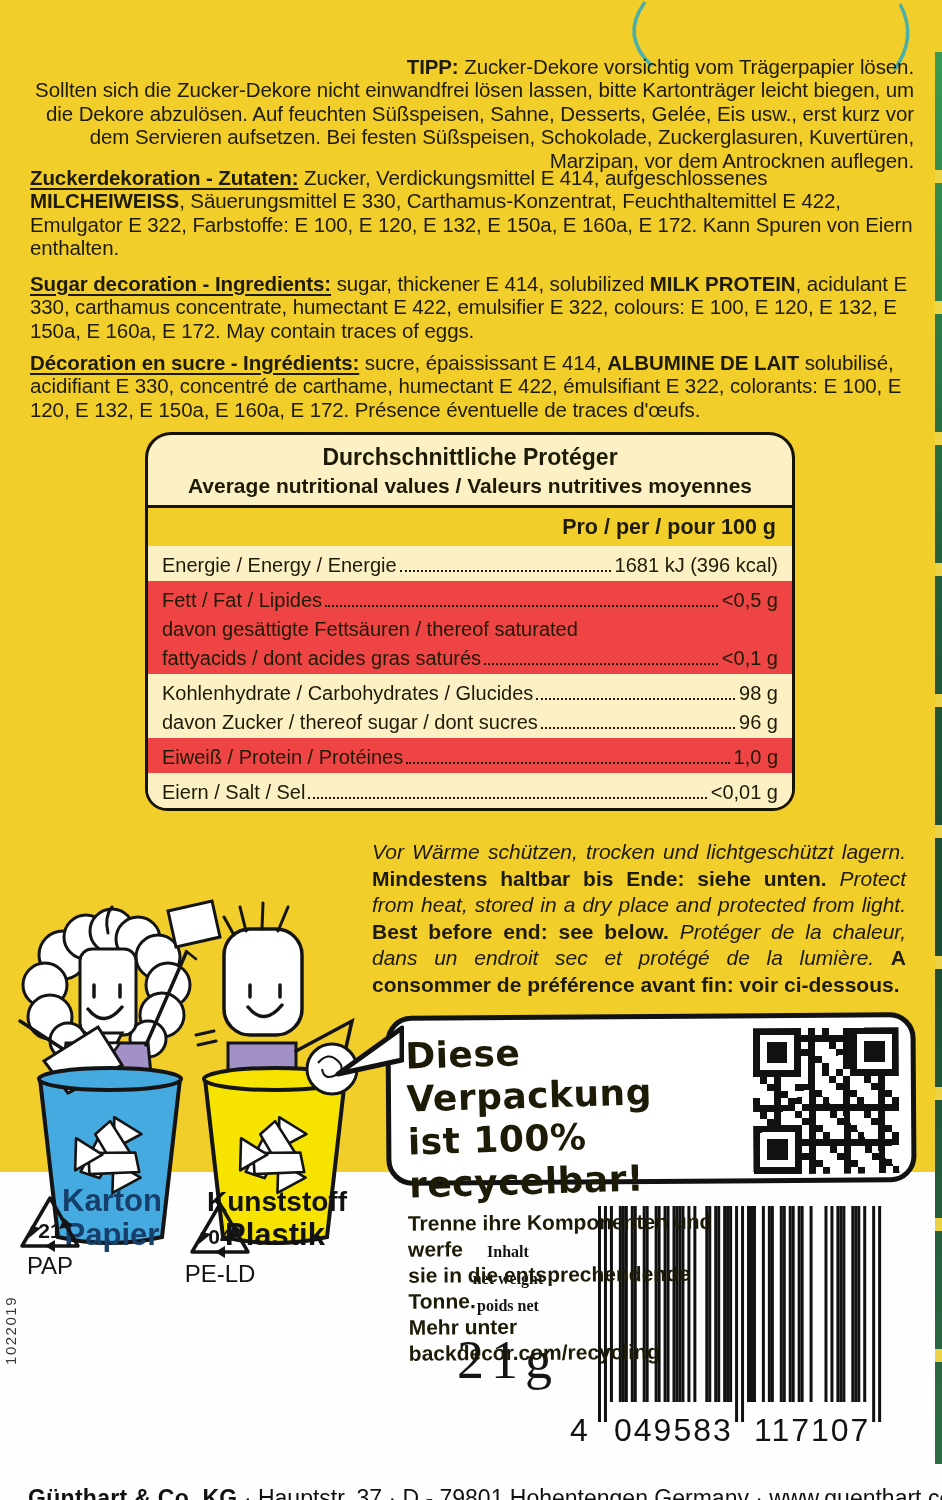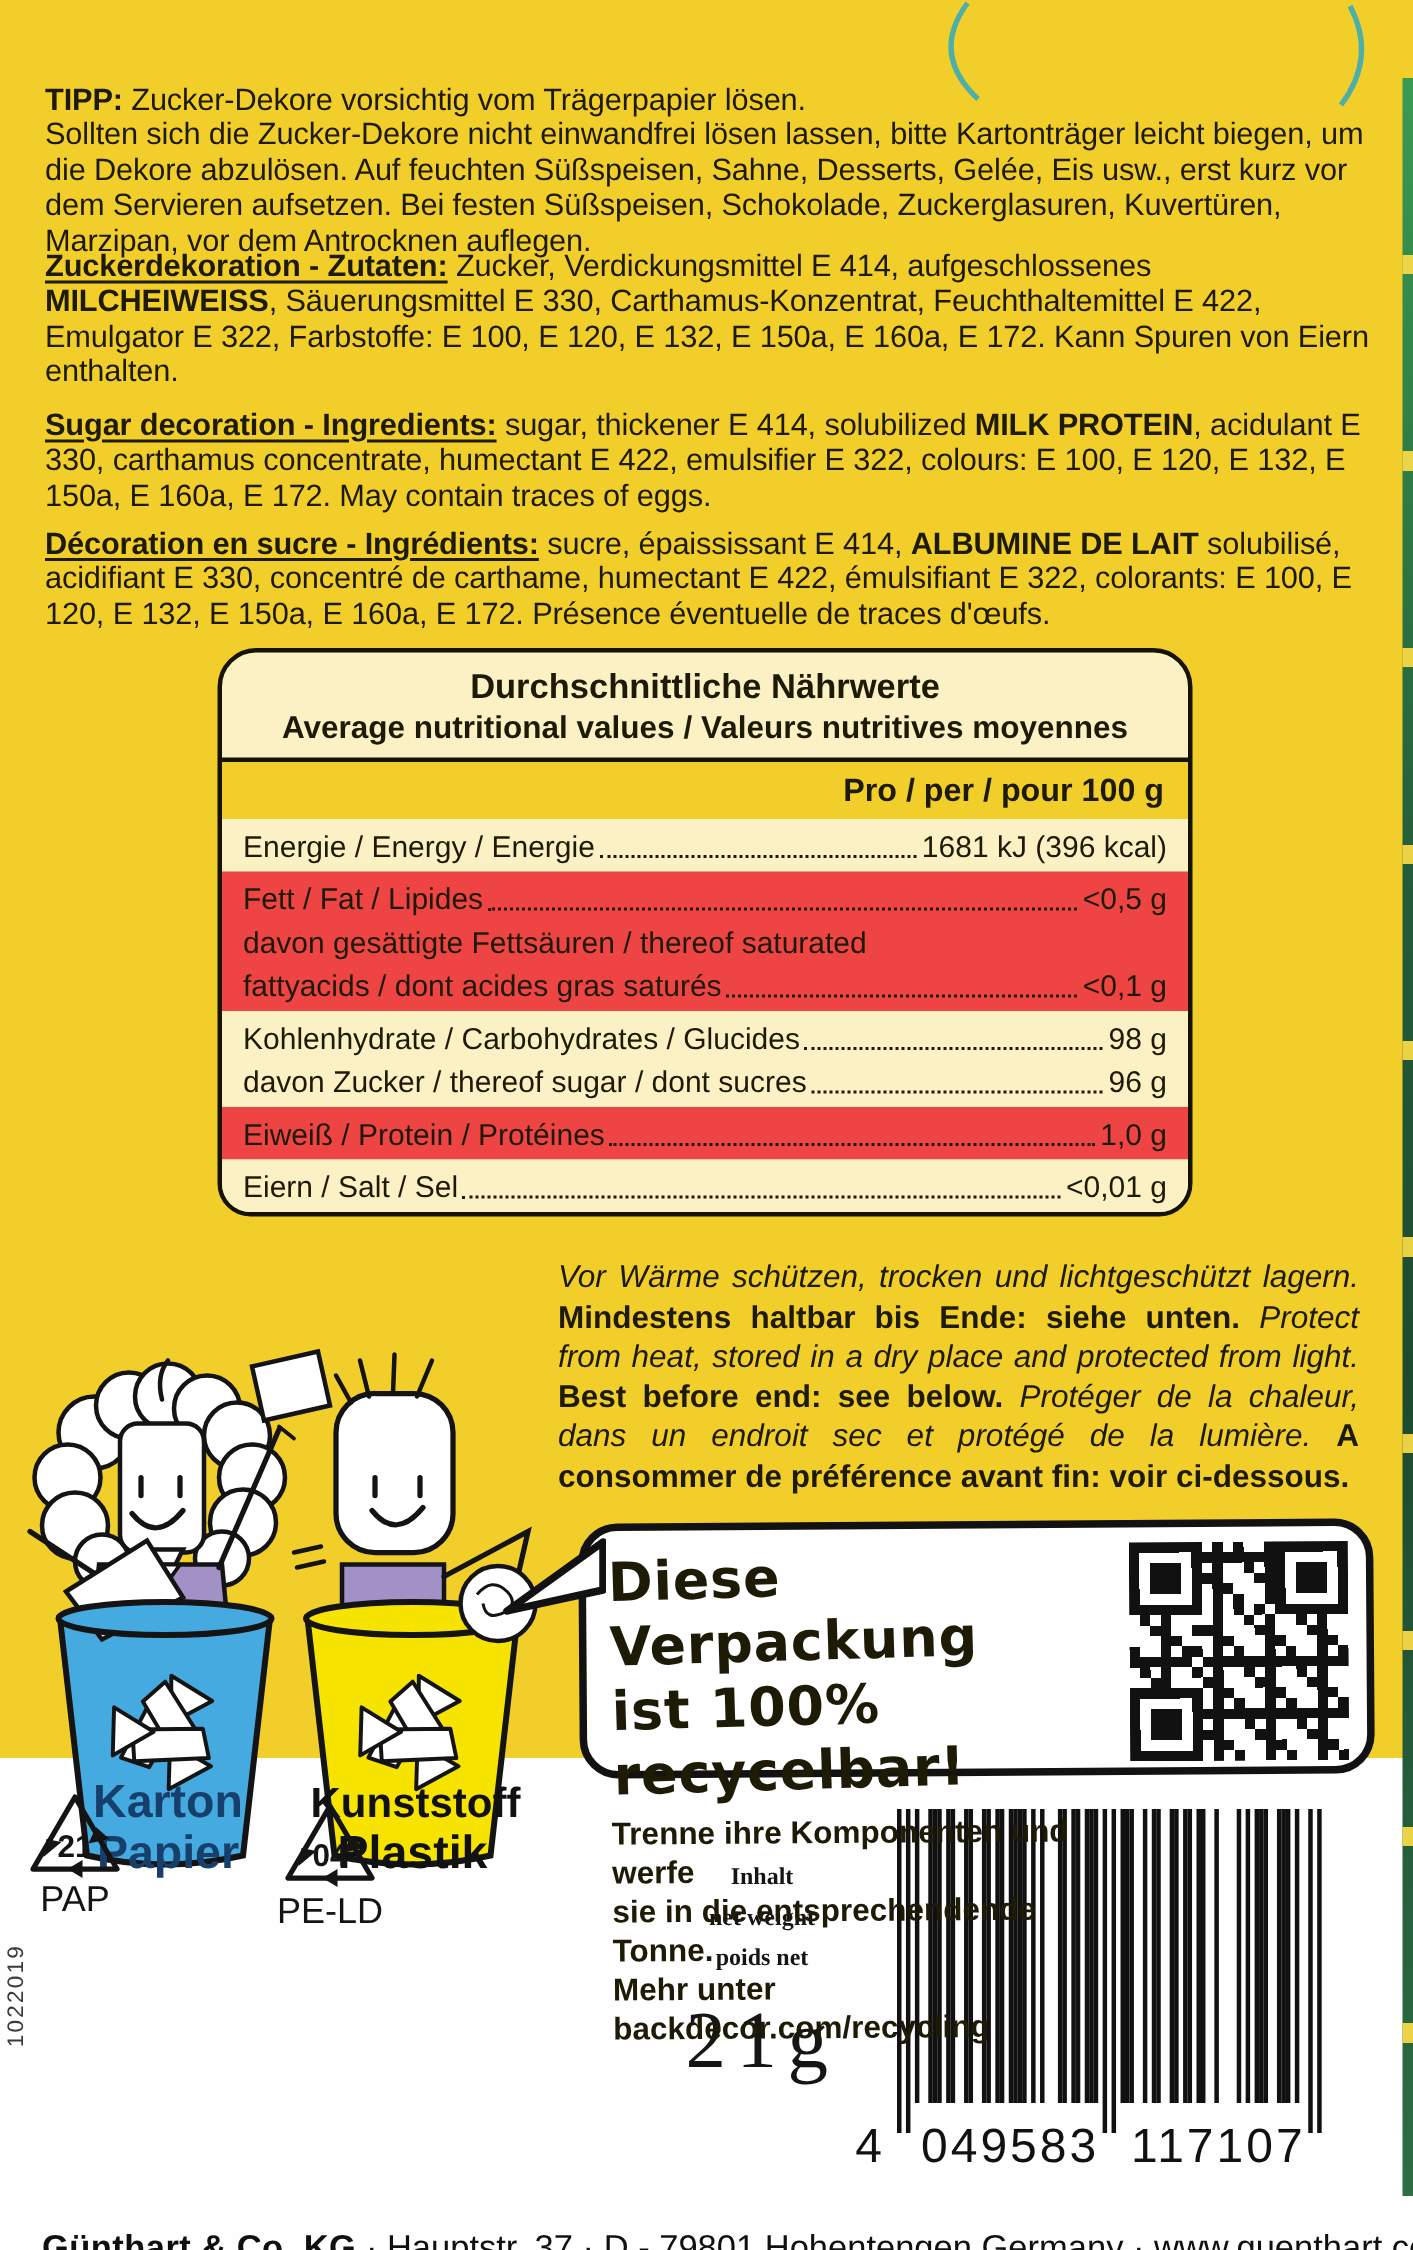--- a/index.html
+++ b/index.html
@@ -4,21 +4,21 @@
 <style>
   html,body{margin:0;padding:0;background:#888;}
   .sheet{position:relative;width:942px;height:1500px;background:#fefefe;overflow:hidden;
          font-family:"Liberation Sans",sans-serif;color:#1d1a06;margin:0 auto;}
   .yellow-bg{position:absolute;left:0;top:0;width:942px;height:1172px;background:#F2CE2B;}
   .edge-strip{position:absolute;right:0;top:52px;width:7px;height:1412px;
     background:
       repeating-linear-gradient(180deg, rgba(242,206,43,0) 0 118px, rgba(246,217,70,.95) 118px 131px),
       linear-gradient(180deg,#3a9a52,#245c3a 38%,#1d4a30 62%,#2d6e45);}
   .para{position:absolute;font-size:20.5px;line-height:23.5px;letter-spacing:-0.1px;color:#1d1a06;}
-  .tip{left:30px;top:34px;width:884px;}
+  .tip{left:30px;top:34px;width:884px;text-align:right;}
   .ing-de{left:30px;top:145px;width:884px;}
   .ing-en{left:30px;top:251px;width:884px;}
   .ing-fr{left:30px;top:330px;width:884px;}
   .hd{font-weight:bold;text-decoration:underline;text-decoration-thickness:2px;text-underline-offset:3px;}
   
   .annot{position:absolute;left:600px;top:0;width:330px;height:80px;}
   
   .nutri{position:absolute;left:145px;top:432px;width:650px;border:3.5px solid #161303;
          border-radius:26px 26px 22px 22px;background:#FBF1C5;overflow:hidden;box-sizing:border-box;}
   .n-head{padding:9px 10px 7px;text-align:center;border-bottom:3px solid #161303;}
@@ -92,21 +92,21 @@
   </p>
 
   <p class="para ing-de"><span class="hd">Zuckerdekoration - Zutaten:</span><span> Zucker, Verdickungsmittel E 414, aufgeschlossenes </span><b>MILCHEIWEISS</b><span>, Säuerungsmittel E 330, Carthamus-Konzentrat, Feuchthaltemittel E 422, Emulgator E 322, Farbstoffe: E 100, E 120, E 132, E 150a, E 160a, E 172. Kann Spuren von Eiern enthalten.</span></p>
 
   <p class="para ing-en"><span class="hd">Sugar decoration - Ingredients:</span><span> sugar, thickener E 414, solubilized </span><b>MILK PROTEIN</b><span>, acidulant E 330, carthamus concentrate, humectant E 422, emulsifier E 322, colours: E 100, E 120, E 132, E 150a, E 160a, E 172. May contain traces of eggs.</span></p>
 
   <p class="para ing-fr"><span class="hd">Décoration en sucre - Ingrédients:</span><span> sucre, épaississant E 414, </span><b>ALBUMINE DE LAIT</b><span> solubilisé, acidifiant E 330, concentré de carthame, humectant E 422, émulsifiant E 322, colorants: E 100, E 120, E 132, E 150a, E 160a, E 172. Présence éventuelle de traces d'œufs.</span></p>
 
   <div class="nutri">
     <div class="n-head">
-      <span class="n-title1">Durchschnittliche Nährwerte</span>
+      <span class="n-title1">Durchschnittliche Protéger</span>
       <span class="n-title2">Average nutritional values / Valeurs nutritives moyennes</span>
     </div>
     <div class="n-pro">Pro / per / pour 100 g</div>
 
     <div class="n-block light">
       <div class="n-line">
         <span class="n-label">Energie / Energy / Energie</span>
         <span class="dots"></span>
         <span class="n-value">1681 kJ (396 kcal)</span>
       </div>

